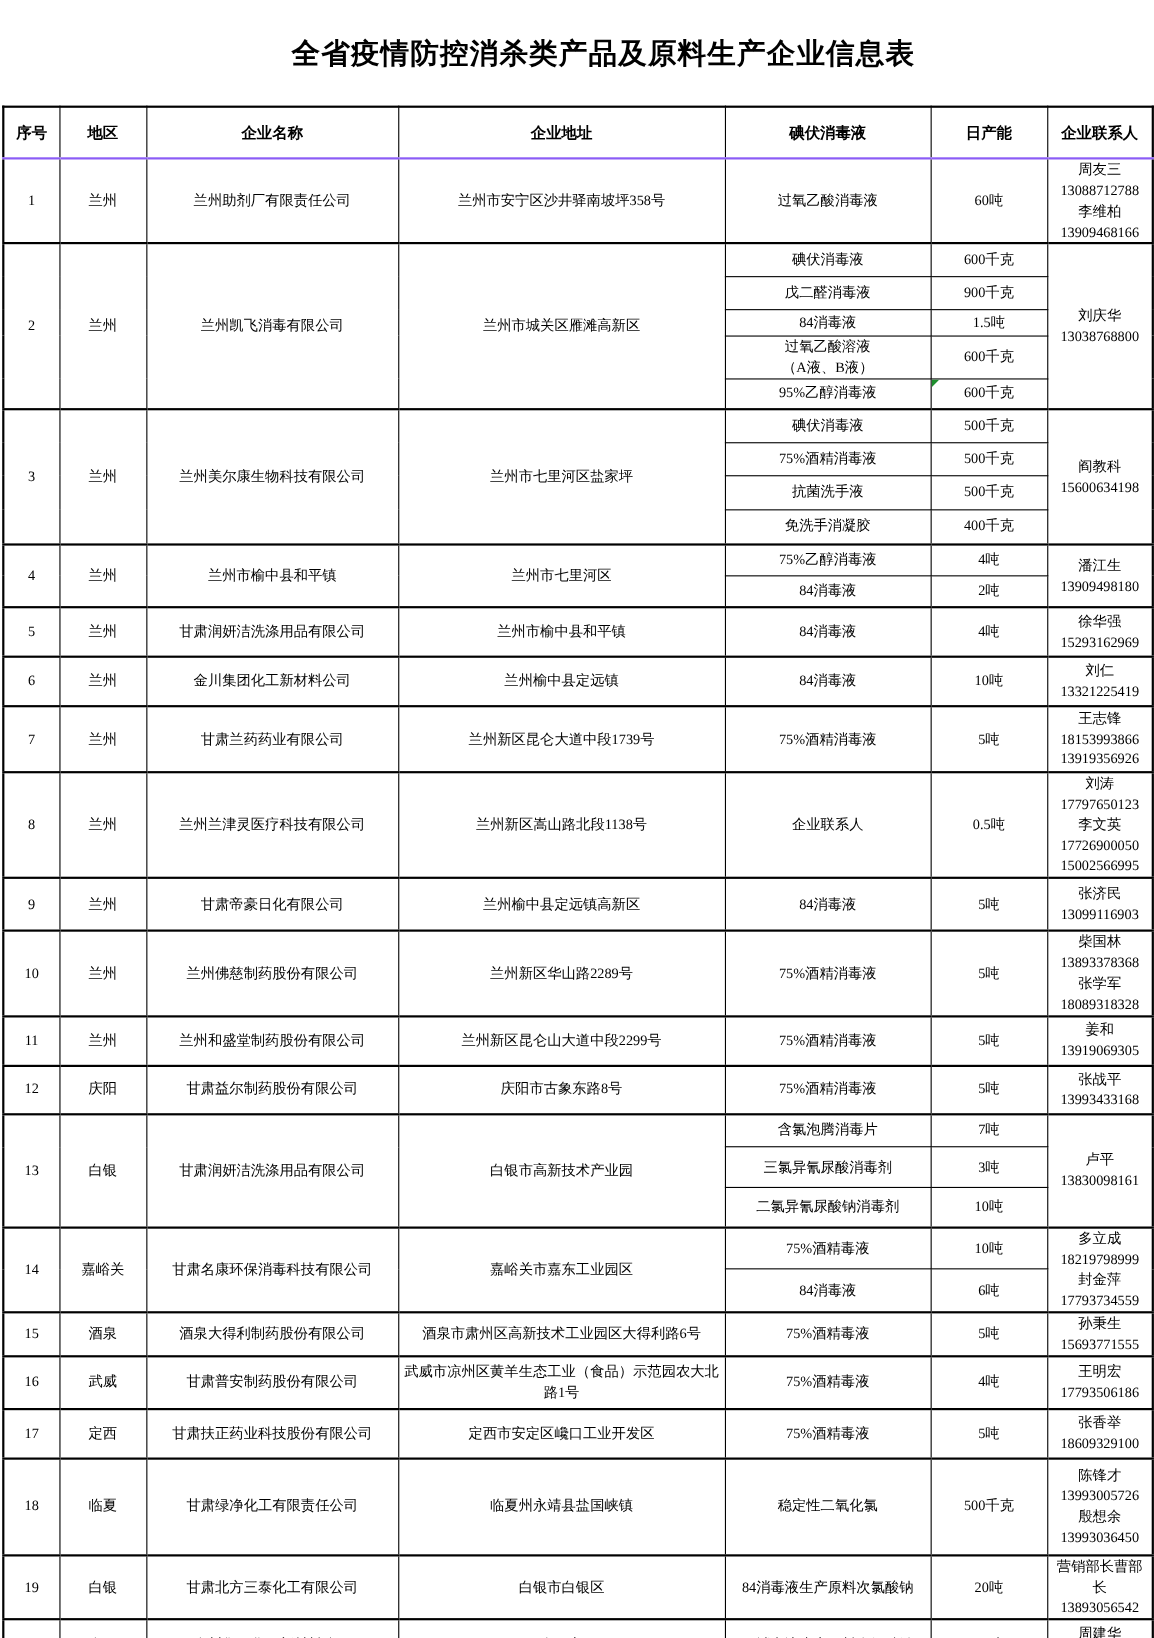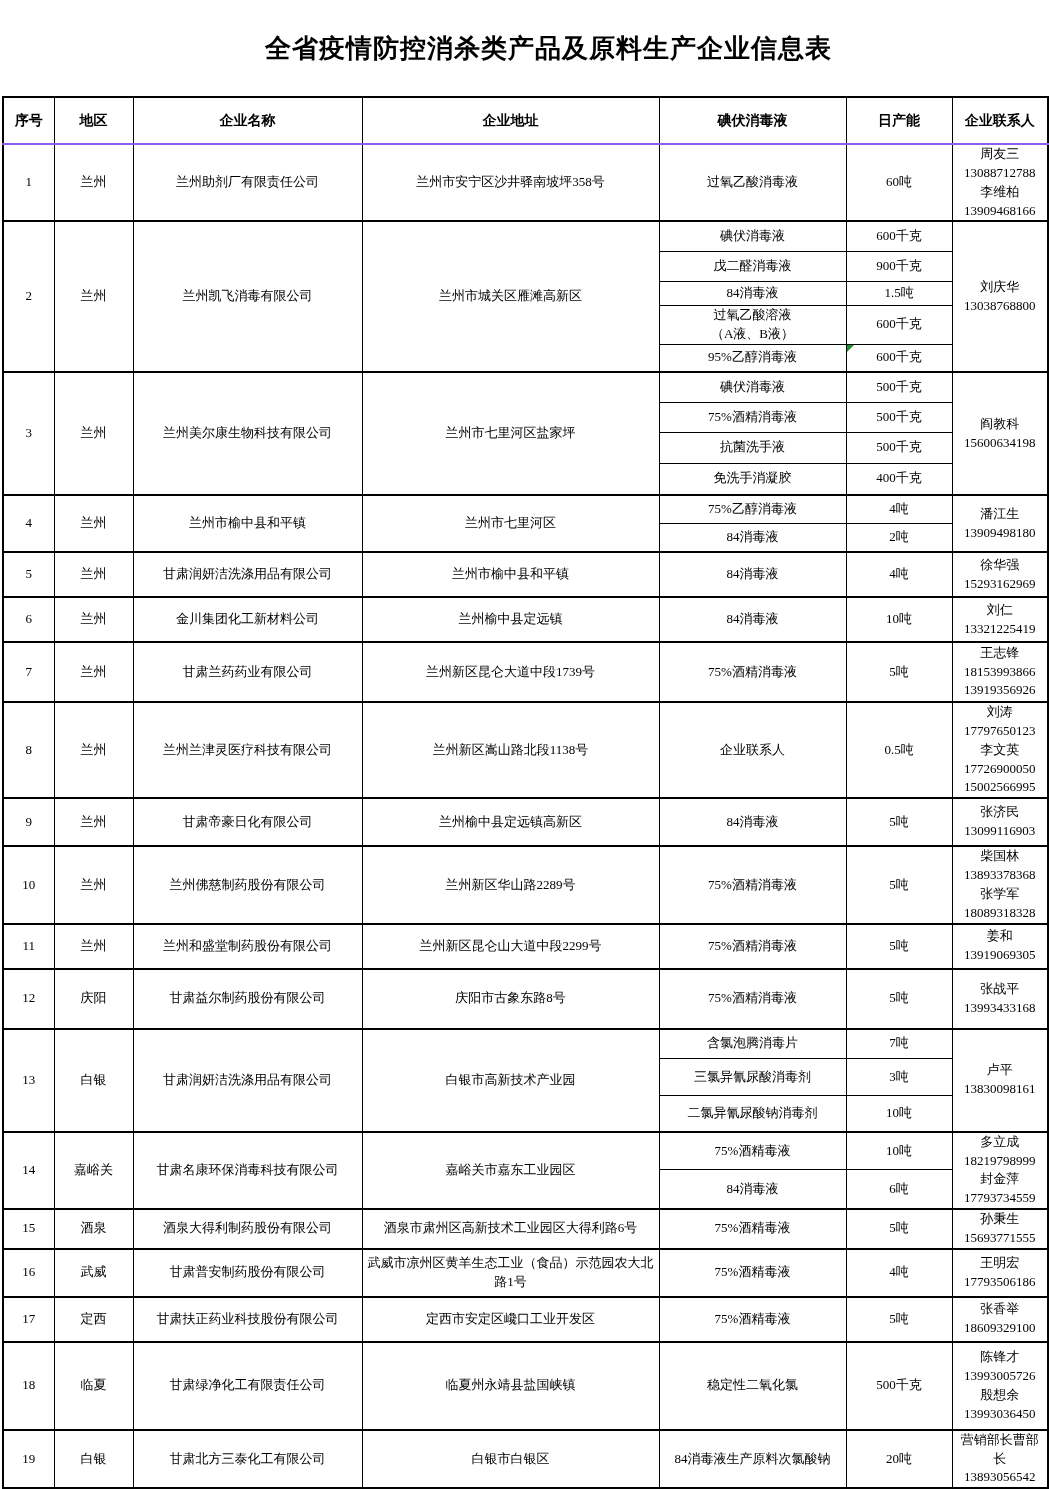--- a/index.html
+++ b/index.html
@@ -197,21 +197,21 @@
     <tr class="first" style="height:45px">
       <td>11</td>
       <td>兰州</td>
       <td>兰州和盛堂制药股份有限公司</td>
       <td>兰州新区昆仑山大道中段2299号</td>
       <td>75%酒精消毒液</td>
       <td class="cap">5吨</td>
       <td>姜和
 13919069305</td>
     </tr>
-    <tr class="first" style="height:60px">
+    <tr class="first" style="height:44px">
       <td>12</td>
       <td>庆阳</td>
       <td>甘肃益尔制药股份有限公司</td>
       <td>庆阳市古象东路8号</td>
       <td>75%酒精消毒液</td>
       <td class="cap">5吨</td>
       <td>张战平
 13993433168</td>
     </tr>
 

